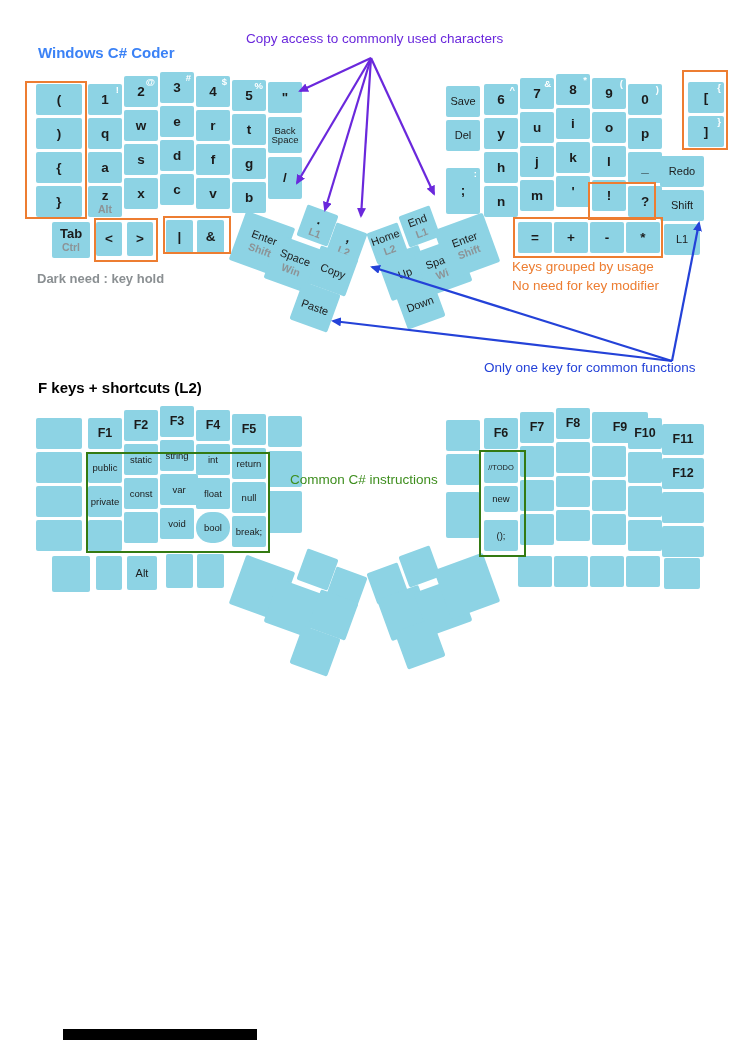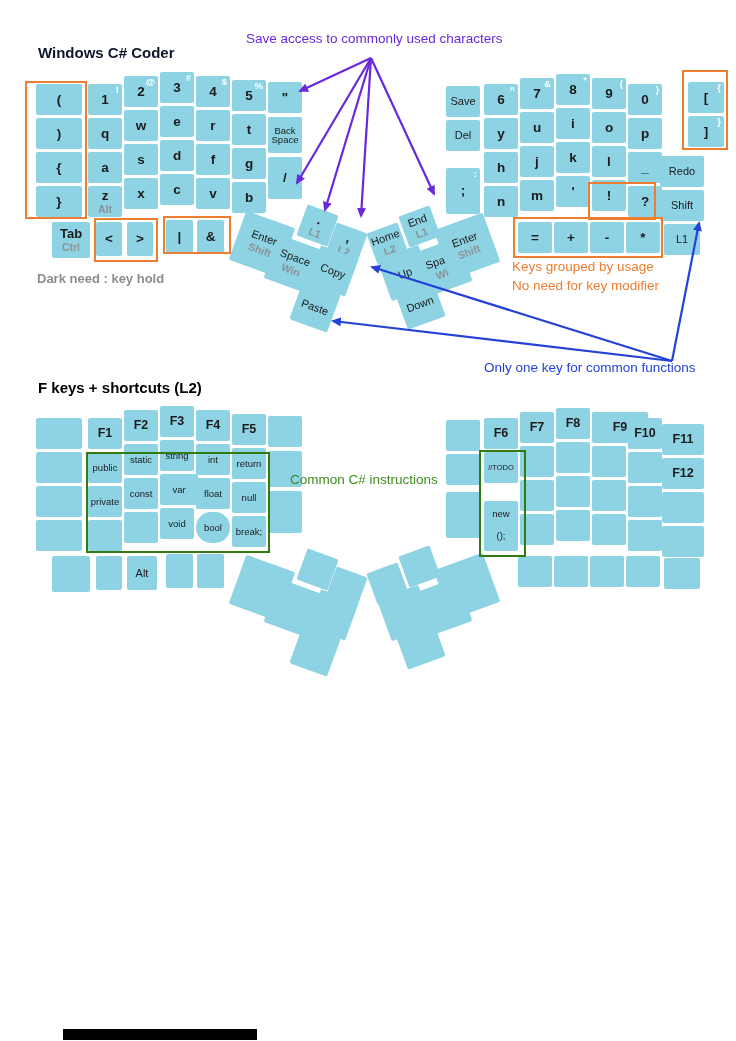--- a/index.html
+++ b/index.html
@@ -18,36 +18,36 @@
   .key .sub{color:var(--grey);font-weight:bold;font-size:10.5px;line-height:1;margin-top:2px;white-space:nowrap;}
   .sym{font-weight:bold;font-size:13.5px;}
   .word{font-weight:normal;font-size:11px;}
   .word2{font-weight:normal;font-size:9.5px;}
   .tab{font-weight:bold;font-size:13px;}
   .fkey{font-weight:bold;font-size:12.5px;}
   .cs{font-weight:normal;font-size:9.5px;}
   .tiny{font-weight:normal;font-size:7.5px;}
   .hl{position:absolute;box-sizing:border-box;z-index:4;background:transparent;}
   .note{position:absolute;white-space:nowrap;z-index:6;}
-  #title1{left:38px;top:44px;font-size:15px;font-weight:bold;color:#0f172a;}
+  #title1{left:38px;top:44px;font-size:15px;font-weight:bold;color:#3b82f6;}
   #title2{left:38px;top:379px;font-size:15px;font-weight:bold;color:#000;}
   #note-easy{left:246px;top:31px;font-size:13.5px;color:var(--purple);}
   #note-grey{left:37px;top:271px;font-size:13px;font-weight:bold;color:#8A8F92;}
   #note-orange{left:512px;top:257px;font-size:13.5px;color:var(--orange);line-height:1.42;}
   #note-blue{left:484px;top:360px;font-size:13.5px;color:var(--blue);}
   #note-green{left:290px;top:472px;font-size:13.5px;color:var(--green);}
   #arrows{position:absolute;left:0;top:0;z-index:5;pointer-events:none;}
   #footer-bar{position:absolute;background:#000;z-index:2;}
 </style>
 </head>
 <body>
 
 <div id="stage">
   <div class="note" id="title1">Windows C# Coder</div>
-  <div class="note" id="note-easy">Save access to commonly used characters</div>
+  <div class="note" id="note-easy">Copy access to commonly used characters</div>
   <div class="note" id="note-grey">Dark need : key hold</div>
   <div class="note" id="note-orange">
     <div>Keys grouped by usage</div>
     <div>No need for key modifier</div>
   </div>
   <div class="note" id="note-blue">Only one key for common functions</div>
   <div class="note" id="title2">F keys + shortcuts (L2)</div>
   <div class="note" id="note-green">Common C# instructions</div>
   <div id="footer-bar" style="left: 63px; top: 1029px; width: 194px; height: 11px;"></div>
 <div class="key sym" style="left: 36px; top: 84px; width: 46px; height: 31px;">
@@ -330,21 +330,21 @@
     <div class="key sym" style="left: 197px; top: 554px; width: 27px; height: 34px;"></div>
     <div class="key sym" style="left: 446px; top: 420px; width: 34px; height: 31px;"></div>
     <div class="key sym" style="left: 446px; top: 454px; width: 34px; height: 31px;"></div>
     <div class="key sym" style="left: 446px; top: 492px; width: 34px; height: 46px;"></div>
     <div class="key fkey" style="left: 484px; top: 418px; width: 34px; height: 31px;">
       <span class="lab">F6</span>
     </div>
     <div class="key tiny" style="left: 484px; top: 452px; width: 34px; height: 31px;">
       <span class="lab">//TODO</span>
     </div>
-    <div class="key cs" style="left: 484px; top: 486px; width: 34px; height: 26px; margin-top: 15px;">
+    <div class="key cs" style="left: 484px; top: 486px; width: 34px; height: 26px;">
       <span class="lab">new</span>
     </div>
     <div class="key cs" style="left: 484px; top: 520px; width: 34px; height: 31px;">
       <span class="lab">();</span>
     </div>
     <div class="key fkey" style="left: 520px; top: 412px; width: 34px; height: 31px;">
       <span class="lab">F7</span>
     </div>
     <div class="key sym" style="left: 520px; top: 446px; width: 34px; height: 31px;"></div>
     <div class="key sym" style="left: 520px; top: 480px; width: 34px; height: 31px;"></div>

